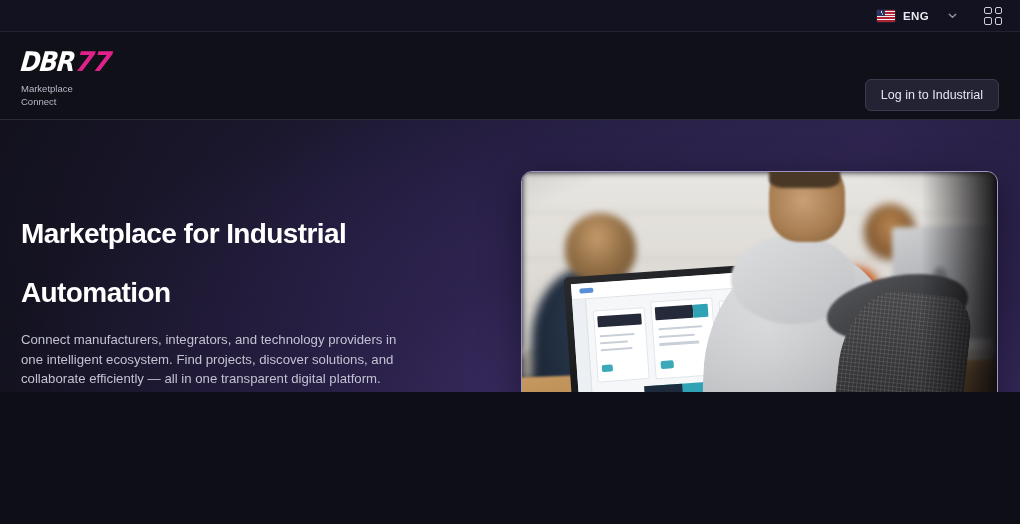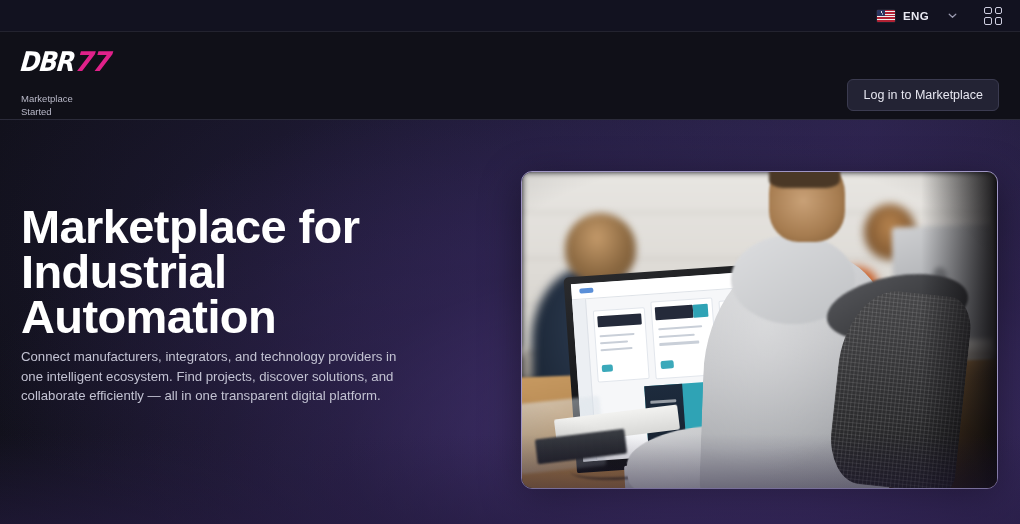--- a/index.html
+++ b/index.html
@@ -8,21 +8,21 @@
     font-family:"Liberation Sans", sans-serif;
     background:#0e0e16;
     color:#fff;
     position:relative;
   }
 
   
   #page {
     position:relative;
     width:1020px;
-    height:524px;
+    height:392px;
     overflow:hidden;
     background:#ef4444;
   }
 
   
   .topbar {
     position:absolute; top:0; left:0;
     width:1020px; height:32px;
     background:#121220;
     border-bottom:1px solid #23232f;
@@ -105,21 +105,21 @@
     font-family:"DejaVu Sans", sans-serif;
     font-stretch:condensed;
   }
   .logo-77 {
     color:#e0218a;
     transform:skewX(-6deg);
     margin-left:1px;
     font-family:"DejaVu Sans", sans-serif;
   }
   .logo-sub {
-    margin-top:17px;
+    margin-top:7px;
     font-size:9.5px;
     line-height:13px;
     color:#b9b9c8;
     font-weight:400;
   }
   .login-btn {
     position:absolute; right:21px; top:63px;
     transform:translateY(-50%);
     padding:8px 15px;
     background:#232334;
@@ -146,22 +146,22 @@
     position:absolute; left:0; right:0; bottom:0; height:90px;
     background:linear-gradient(to top, rgba(38,28,68,.55), rgba(0,0,0,0));
     pointer-events:none;
   }
 
   .hero-text {
     position:absolute; left:21px; top:84px;
     width:460px;
   }
   .headline {
-    font-size:47px;
-    line-height:45px;
+    font-size:28px;
+    line-height:59px;
     font-weight:700;
     letter-spacing:-.6px;
     color:#ffffff;
     max-width:440px;
   }
   .subtext {
     margin-top:8px;
     font-size:13.2px;
     line-height:19.5px;
     color:#c2c2d2;
@@ -497,24 +497,24 @@
   </div>
 
   <div class="header">
     <div class="logo-block">
       <div class="logo-word">
         <span class="logo-dbr">DBR</span>
         <span class="logo-77">77</span>
       </div>
       <div class="logo-sub">
         <div>Marketplace</div>
-        <div>Started</div>
+        <div>Connect</div>
       </div>
     </div>
-    <button class="login-btn">Log in to Marketplace</button>
+    <button class="login-btn">Log in to Industrial</button>
   </div>
 
   <div class="hero">
 
     <div class="hero-text">
       <h1 class="headline">Marketplace for Industrial Automation</h1>
       <p class="subtext">Connect manufacturers, integrators, and technology providers in one intelligent ecosystem. Find projects, discover solutions, and collaborate efficiently — all in one transparent digital platform.</p>
     </div>
 
     <div class="hero-media">

